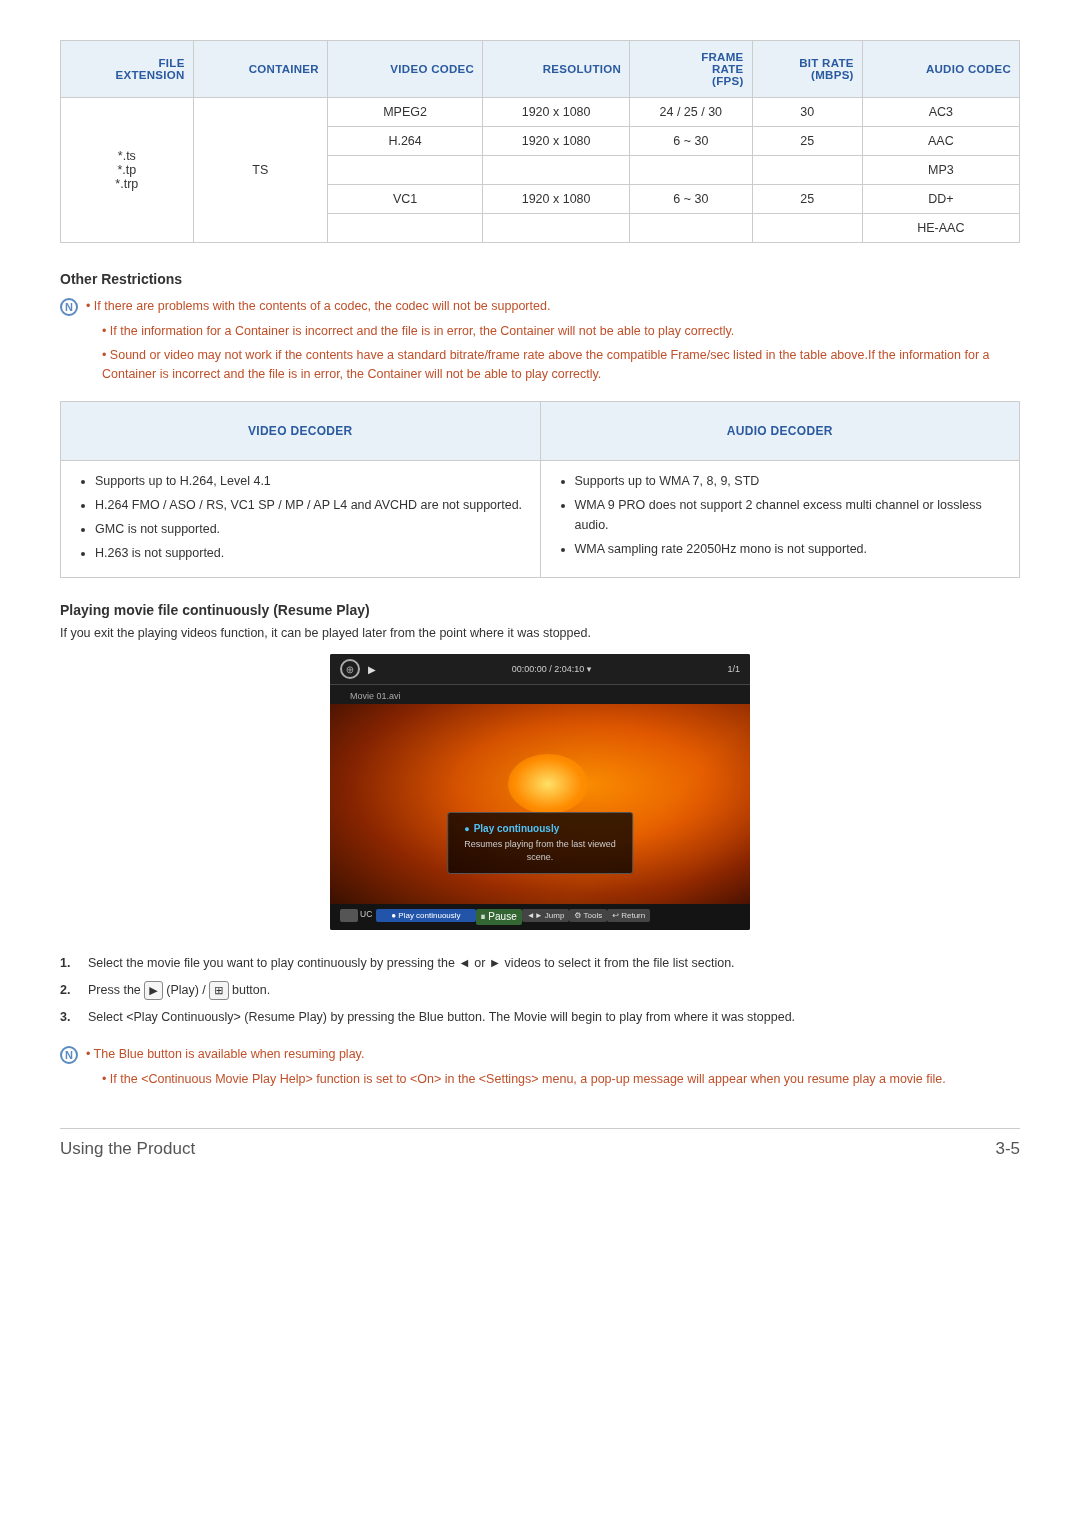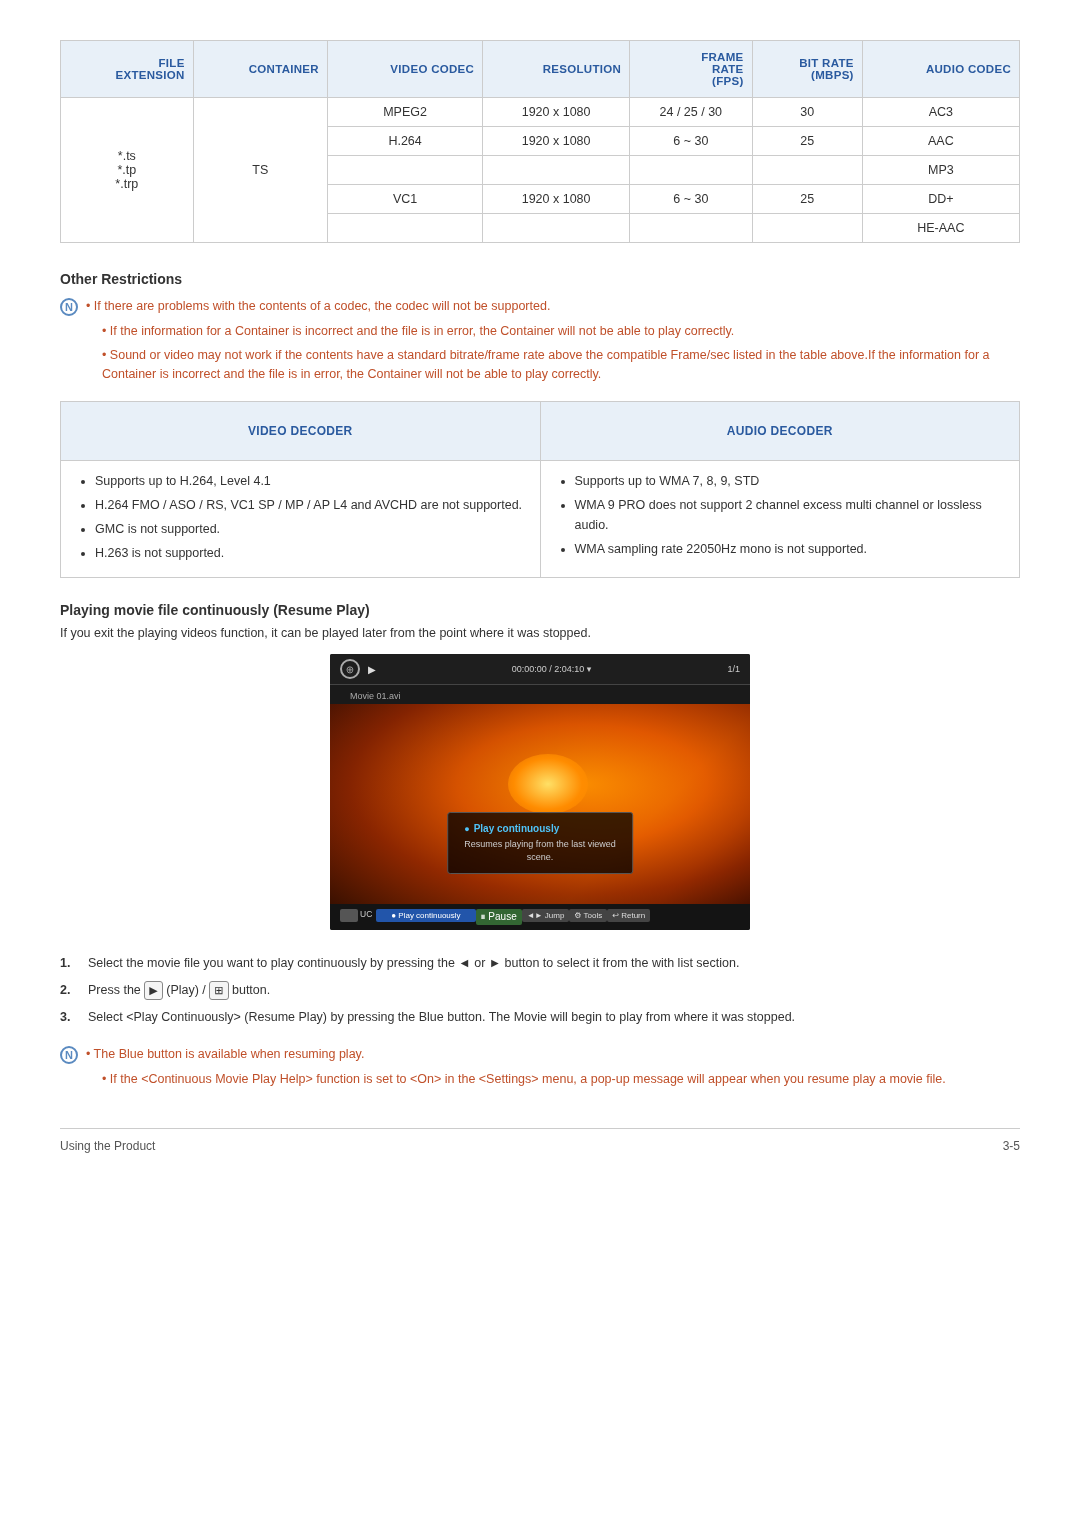--- a/index.html
+++ b/index.html
@@ -282,21 +282,21 @@
     .note-block2 { margin-top: 8px; }
 
     
     .footer {
       display: flex;
       justify-content: space-between;
       align-items: center;
       border-top: 1px solid #ccc;
       margin-top: 40px;
       padding-top: 10px;
-      font-size: 12px;
+      font-size: 17px;
       color: #555;
     }
   </style>
 </head>
 <body>
 
 <table class="main-table">
   <thead>
     <tr>
       <th>FILE<br>EXTENSION</th>
@@ -436,21 +436,21 @@
       <span class="video-btn-green">⏸ Pause</span>
       <span class="video-btn">◄► Jump</span>
       <span class="video-btn">⚙ Tools</span>
       <span class="video-btn">↩ Return</span>
     </div>
   </div>
 
   <div class="steps">
     <div class="step">
       <span class="step-num">1.</span>
-      <span class="step-text">Select the movie file you want to play continuously by pressing the ◄ or ► button to select it from the with list section.</span>
+      <span class="step-text">Select the movie file you want to play continuously by pressing the ◄ or ► videos to select it from the file list section.</span>
     </div>
     <div class="step">
       <span class="step-num">2.</span>
       <span class="step-text">Press the <span class="inline-btn">▶</span> (Play) / <span class="inline-btn">⊞</span> button.</span>
     </div>
     <div class="step">
       <span class="step-num">3.</span>
       <span class="step-text">Select &lt;Play Continuously&gt; (Resume Play) by pressing the Blue button. The Movie will begin to play from where it was stopped.</span>
     </div>
   </div>

